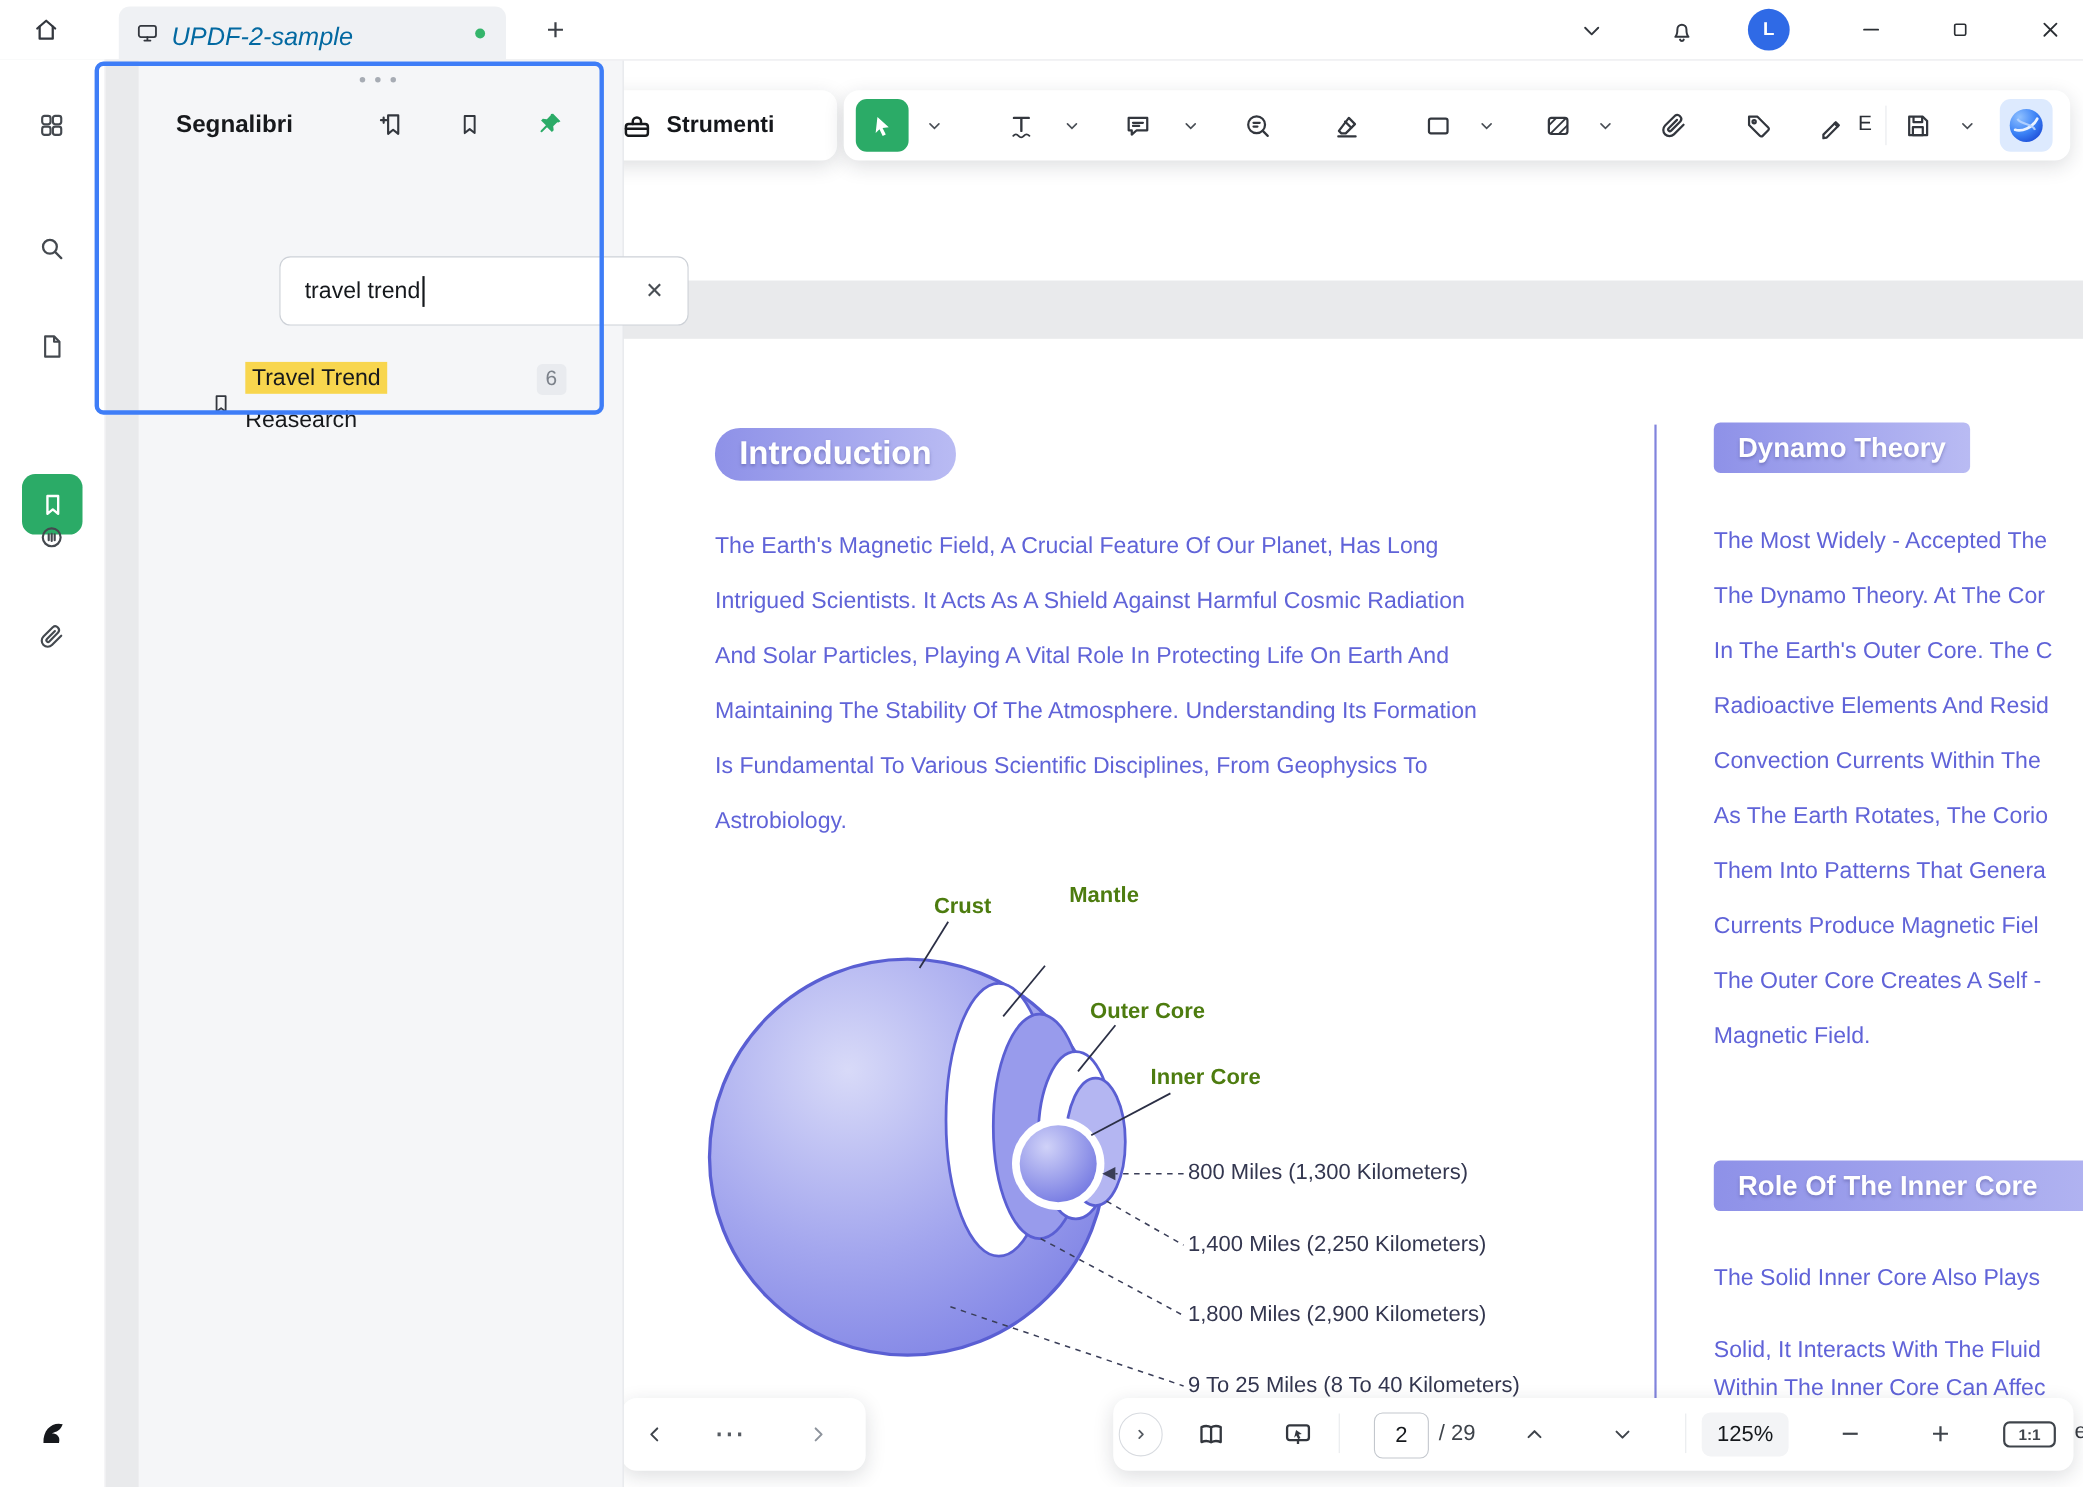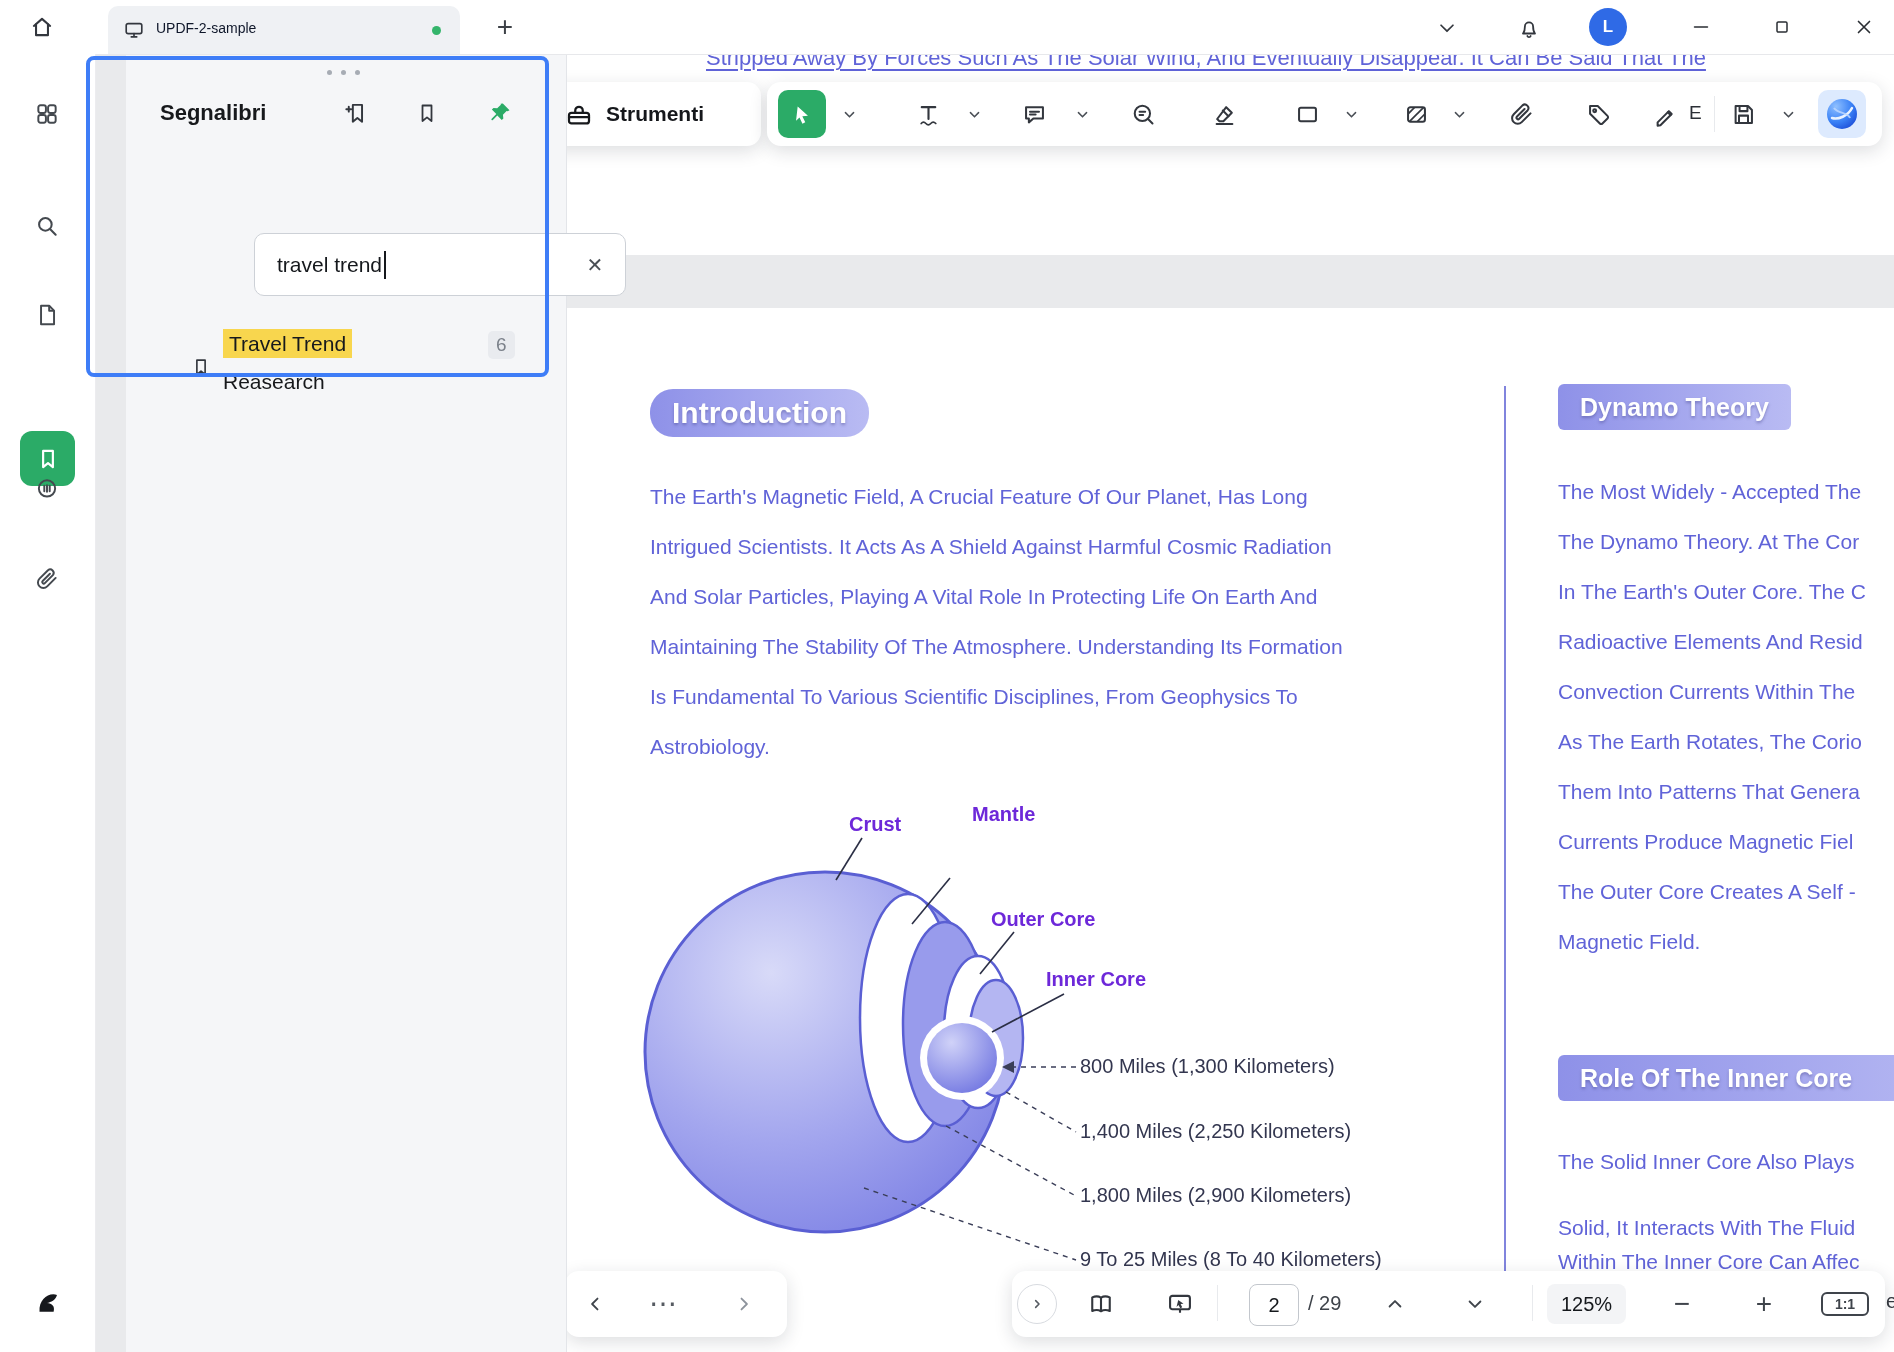--- a/index.html
+++ b/index.html
@@ -5,21 +5,21 @@
   html,body{margin:0;padding:0;background:#4b4e55;}
   .app{position:relative;width:1894px;height:1352px;overflow:hidden;background:#e9eaec;
        font-family:"Liberation Sans",sans-serif;color:#2b2f36;}
   .abs{position:absolute;}
   .page{position:absolute;background:#ffffff;z-index:1;}
   .doc-line{position:absolute;z-index:2;color:#6063d8;white-space:nowrap;font-size:21px;}
   .underlined{text-decoration:underline;text-decoration-thickness:1.5px;text-underline-offset:4px;}
   .badge{position:absolute;z-index:3;display:flex;align-items:center;white-space:nowrap;overflow:hidden;
          background:linear-gradient(90deg,#8e91e8,#b9bbf3);color:#fff;font-weight:bold;border-radius:6px;
          padding:0 22px;text-shadow:0 2px 3px rgba(70,70,140,.45);}
-  .diagram-label{position:absolute;z-index:3;font-weight:bold;font-size:20px;color:#6d28d9;white-space:nowrap;}
+  .diagram-label{position:absolute;z-index:3;font-weight:bold;font-size:20px;color:#4d7c0f;white-space:nowrap;}
   .diagram-measure{position:absolute;z-index:3;font-size:20px;color:#33364f;white-space:nowrap;}
   .topbar{position:absolute;left:0;top:0;width:1894px;height:54px;background:#fff;z-index:20;border-bottom:1px solid #e7e8eb;}
   .sidebar{position:absolute;left:0;top:54px;width:95px;height:1298px;background:#fff;border-right:1px solid #ececef;z-index:20;}
   .panel{position:absolute;left:95px;top:54px;width:440px;height:1298px;background:#f5f6f8;border-right:1px solid #e3e5e9;z-index:15;margin-left:31px;}
   .pill{position:absolute;background:#fff;border-radius:14px;box-shadow:0 5px 18px rgba(30,35,48,.15);z-index:10;}
   .ib{position:absolute;display:flex;align-items:center;justify-content:center;width:40px;height:40px;
       transform:translate(-50%,-50%);cursor:pointer;}
   .glyph{font-size:24px;color:#4a4f56;line-height:1;}
   .tab{position:absolute;left:108px;top:6px;width:352px;height:48px;background:#eff1f4;border-radius:10px 10px 0 0;}
   .avatar{position:absolute;border-radius:50%;background:#2f6ae6;color:#fff;display:flex;align-items:center;justify-content:center;
@@ -46,21 +46,20 @@
                display:flex;align-items:center;justify-content:center;cursor:pointer;}
   .divider-v{position:absolute;left:1504px;top:386px;width:2px;height:906px;background:#8184dd;z-index:2;}
 </style>
 </head>
 <body>
 
 <div class="app">
 
   <div class="page" style="left:545px;top:54px;width:1349px;height:201px;"></div>
 
-  <div class="doc-line underlined" style="left:706px;top:45px;font-size:22px;">Stripped Away By Forces Such As The Solar Wind, And Eventually Disappear. It Can Be Said That The</div>
 
   <div class="page" style="left:545px;top:308px;width:1349px;height:1044px;"></div>
 
   <div class="badge" style="left:650px;top:389px;height:48px;font-size:30px;border-radius:23px;">Introduction</div>
   <div class="doc-line" style="left:650px;top:485px;">The Earth's Magnetic Field, A Crucial Feature Of Our Planet, Has Long</div>
   <div class="doc-line" style="left:650px;top:535px;">Intrigued Scientists. It Acts As A Shield Against Harmful Cosmic Radiation</div>
   <div class="doc-line" style="left:650px;top:585px;">And Solar Particles, Playing A Vital Role In Protecting Life On Earth And</div>
   <div class="doc-line" style="left:650px;top:635px;">Maintaining The Stability Of The Atmosphere. Understanding Its Formation</div>
   <div class="doc-line" style="left:650px;top:685px;">Is Fundamental To Various Scientific Disciplines, From Geophysics To</div>
   <div class="doc-line" style="left:650px;top:735px;">Astrobiology.</div>
@@ -133,21 +132,21 @@
           <path d="M6.5 9.5 V19.5 H17.5 V9.5"></path>
         </svg>
     </div>
     <div class="tab">
       <div class="ib" style="left:26px;top:24px;">
         <svg width="22" height="22" viewBox="0 0 24 24" fill="none" stroke="#33373e" stroke-width="1.8" stroke-linecap="round" stroke-linejoin="round">
             <rect x="3.5" y="5" width="17" height="11" rx="2"></rect>
             <path d="M9 19.5h6M12 16v3.5"></path>
           </svg>
       </div>
-      <span class="abs" style="left:48px;top:14px;font-size:14px;color:#0f172a;">UPDF-2-sample</span>
+      <span class="abs" style="left:48px;top:14px;font-size:23px;color:#0369a1;font-style:italic;">UPDF-2-sample</span>
       <span class="abs" style="left:324px;top:20px;width:9px;height:9px;border-radius:50%;background:#34b56b;"></span>
     </div>
     <div class="ib" style="left:505px;top:27px;">
       <span class="glyph" style="font-size:28px;color:#3d4147;">+</span>
     </div>
     <div class="ib" style="left:1447px;top:28px;">
       <svg width="22" height="22" viewBox="0 0 24 24" fill="none" stroke="#33373e" stroke-width="1.9" stroke-linecap="round" stroke-linejoin="round">
           <path d="M5.5 9 L12 15.5 L18.5 9"></path>
         </svg>
     </div>

